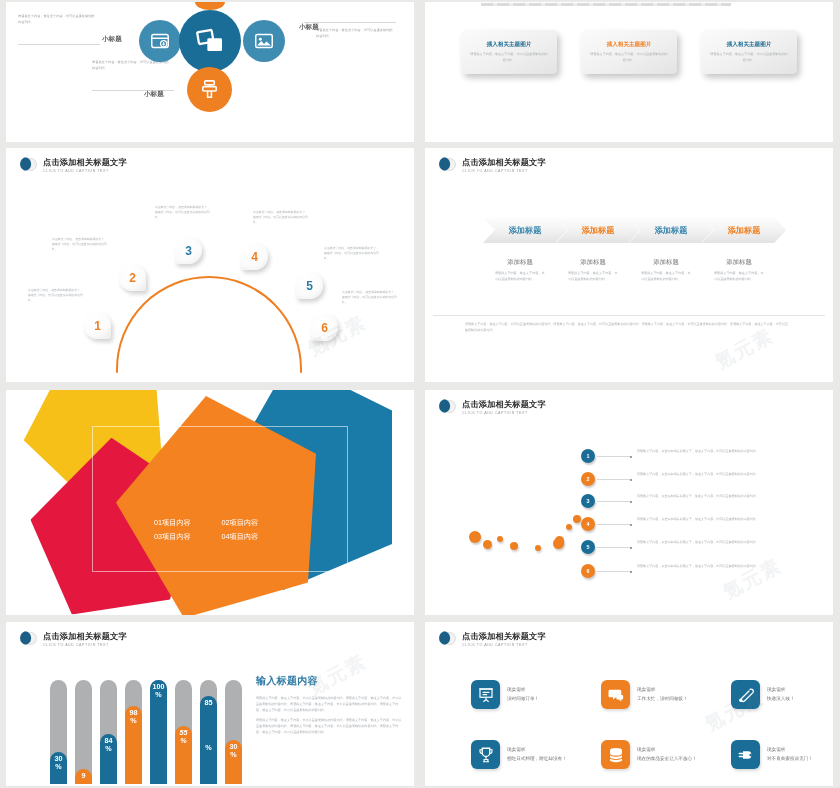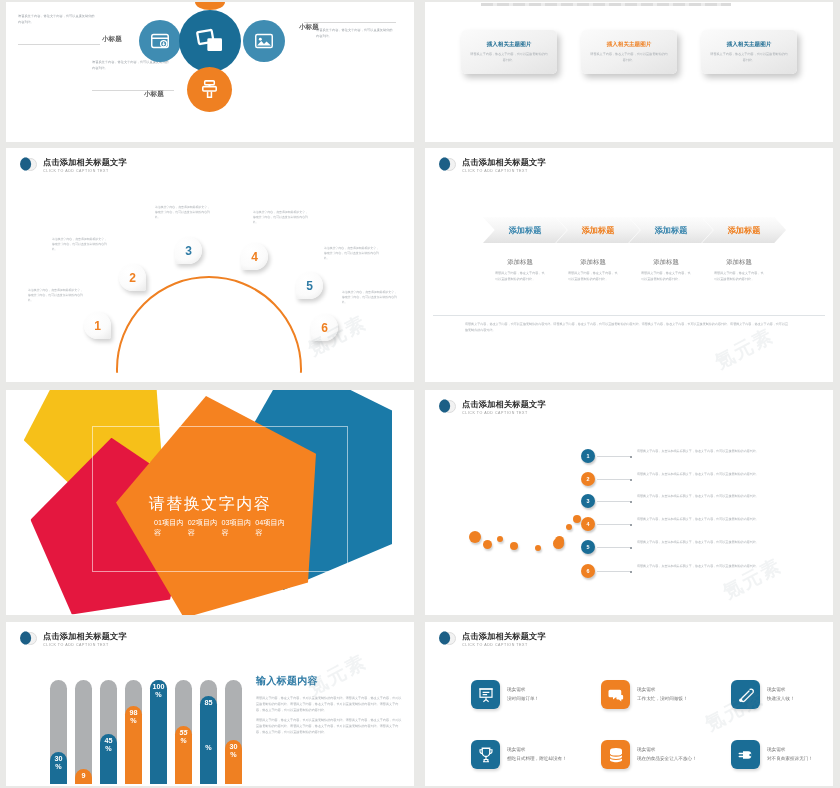--- a/index.html
+++ b/index.html
@@ -102,21 +102,21 @@
 
   
   #s5 .poly { position: absolute; }
   .frame { position: absolute; left: 86px; top: 36px; width: 256px; height: 146px;
     border: .8px solid rgba(255,255,255,.55); }
   .big03 { position: absolute; left: 0; right: 0; top: 50px; text-align: center;
     font-size: 56px; color: #fff; font-weight: 300; line-height: .95; letter-spacing: 1px; }
   .sub03 { position: absolute; left: 0; right: 0; top: 104px; text-align: center;
     font-size: 16px; color: #fff; letter-spacing: 1.5px; }
   .items03 { position: absolute; left: 148px; top: 128px; width: 135px;
-    display: grid; grid-template-columns: 1fr 1fr 1fr 1fr; row-gap: 24px; }
+    display: grid; grid-template-columns: 1fr 1fr; row-gap: 4px; }
   .items03 div { font-size: 7.2px; color: #fff; }
 
   
   .bigcircle { position: absolute; left: 52px; top: 58px; width: 92px; height: 92px; border-radius: 50%;
     background: #1a6d96; display: flex; align-items: center; justify-content: center;
     box-shadow: 2px 4px 7px rgba(0,0,0,.2); }
   .bigcircle span { font-size: 11.5px; font-weight: bold; color: #fff; letter-spacing: .5px; }
   .dot { position: absolute; border-radius: 50%; background: #ef8022; box-shadow: 1px 2px 2px rgba(0,0,0,.18); }
   .num { position: absolute; width: 14px; height: 14px; border-radius: 50%;
     display: flex; align-items: center; justify-content: center;
@@ -335,21 +335,20 @@
 
     <div class="poly" style="left:216px; top:-30px; width:170px; height:230px; background:#1a7aa8;
                 clip-path:polygon(40% 0,100% 22%,100% 80%,36% 100%,0 52%);
                 box-shadow:4px 6px 10px rgba(0,0,0,.14);"></div>
 
     <div class="poly" style="left:110px; top:6px; width:200px; height:222px; background:#f58220;
                 clip-path:polygon(45% 0,100% 26%,96% 84%,34% 100%,0 48%);
                 box-shadow:5px 7px 12px rgba(0,0,0,.16);"></div>
 
     <div class="frame"></div>
-    <div class="sub03">请替换文字内容</div>
     <div class="items03">
       <div>01项目内容</div>
       <div>02项目内容</div>
       <div>03项目内容</div>
       <div>04项目内容</div>
     </div>
   </div>
 
   <div class="slide" id="s6">
     <div class="hdr">
@@ -448,21 +447,21 @@
             <span class="p">%</span>
           </div>
       </div>
       <div class="track" style="left:25px;  height:104px;">
         <div class="fill orange" style="height:15px;">
             <span class="v">9</span>
           </div>
       </div>
       <div class="track" style="left:50px;  height:104px;">
         <div class="fill blue" style="height:50px;">
-            <span class="v">45</span>
+            <span class="v">84</span>
             <span class="p">%</span>
           </div>
       </div>
       <div class="track" style="left:75px;  height:104px;">
         <div class="fill orange" style="height:78px;">
             <span class="v">98</span>
             <span class="p">%</span>
           </div>
       </div>
       <div class="track" style="left:100px; height:104px;">

